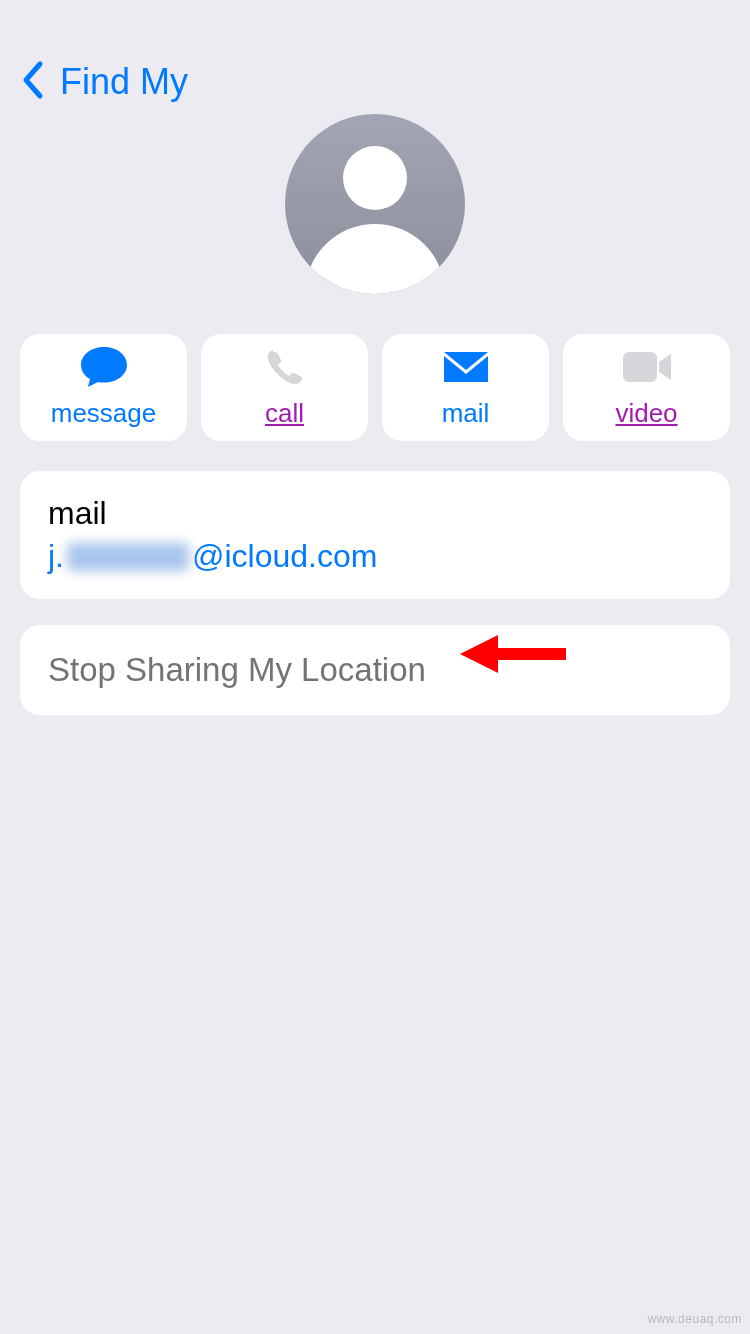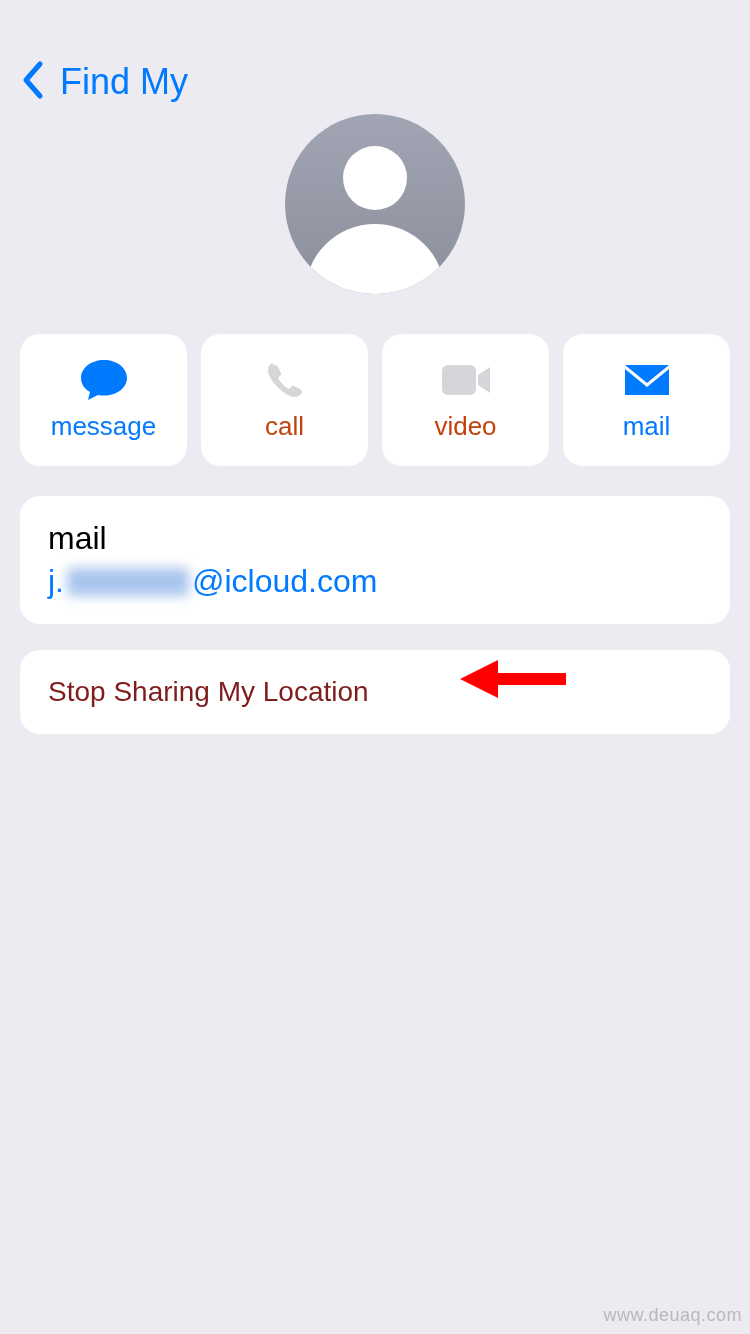--- a/index.html
+++ b/index.html
@@ -63,38 +63,38 @@
     .action-row {
       display: flex;
       gap: 14px;
       padding: 0 20px;
       margin-bottom: 30px;
     }
     .action-btn {
       flex: 1;
       background: #fff;
       border-radius: 20px;
-      height: 132px;
+      height: 107px;
       display: flex;
       flex-direction: column;
       align-items: center;
       justify-content: center;
       gap: 10px;
     }
     .action-btn .icon {
       height: 42px;
       display: flex;
       align-items: center;
       justify-content: center;
     }
     .action-btn .label {
       font-size: 26px;
     }
     .action-btn.active .label { color: #007aff; }
-    .action-btn.inactive .label { color: #c2410c; }
+    .action-btn.inactive .label { color: #a21caf; text-decoration: underline; }
     .card {
       background: #fff;
       border-radius: 20px;
       margin: 0 20px 26px 20px;
       padding: 24px 28px;
     }
     .email-label {
       font-size: 32px;
       color: #000;
       margin-bottom: 6px;
@@ -115,34 +115,34 @@
       border-radius: 4px;
     }
     .stop-card {
       background: #fff;
       border-radius: 20px;
       margin: 0 20px;
       padding: 26px 28px;
       position: relative;
     }
     .stop-label {
-      font-size: 28px;
-      color: #7f1d1d;
+      font-size: 33px;
+      color: #737373;
     }
     .arrow-annot {
       position: absolute;
       left: 438px;
       top: 4px;
       pointer-events: none;
     }
     .watermark {
       position: absolute;
       right: 8px;
       bottom: 8px;
-      font-size: 18px;
+      font-size: 12px;
       color: #b9b9b9;
       letter-spacing: 0.5px;
     }
   </style>
 </head>
 <body>
 
 <div class="nav-bar">
   <span class="back-chevron">
     <svg width="24" height="40" viewBox="0 0 24 40">
@@ -169,37 +169,37 @@
     <span class="label">message</span>
   </div>
   <div class="action-btn inactive">
     <span class="icon">
       <svg width="40" height="40" viewBox="0 0 40 40">
           <path d="M8 3c-2 0-5 3-5 7 0 10 17 27 27 27 4 0 7-3 7-5 0-1-1-2-2-3l-6-3c-1-.5-2 0-3 1l-2 2c-4-2-9-7-11-11l2-2c1-1 1.5-2 1-3l-3-6c-1-1-2-2-3-2H8z" fill="#d6d6da"></path>
         </svg>
     </span>
     <span class="label">call</span>
   </div>
+  <div class="action-btn active">
+    <span class="icon">
+      <svg width="48" height="34" viewBox="0 0 48 34">
+          <path d="M2 2h44L24 20 2 2z" fill="#007aff"></path>
+          <path d="M2 6v26h44V6L24 24 2 6z" fill="#007aff"></path>
+        </svg>
+    </span>
+    <span class="label">mail</span>
+  </div>
   <div class="action-btn inactive">
     <span class="icon">
       <svg width="52" height="34" viewBox="0 0 52 34">
           <rect x="2" y="2" width="34" height="30" rx="6" fill="#d6d6da"></rect>
           <path d="M38 12l12-8v26l-12-8z" fill="#d6d6da"></path>
         </svg>
     </span>
     <span class="label">video</span>
-  </div>
-  <div class="action-btn active">
-    <span class="icon">
-      <svg width="48" height="34" viewBox="0 0 48 34">
-          <path d="M2 2h44L24 20 2 2z" fill="#007aff"></path>
-          <path d="M2 6v26h44V6L24 24 2 6z" fill="#007aff"></path>
-        </svg>
-    </span>
-    <span class="label">mail</span>
   </div>
 </div>
 
 <div class="card">
   <div class="email-label">mail</div>
   <div class="email-line">
     <span>j.</span>
     <span class="blurred"></span>
     <span>@icloud.com</span>
   </div>

